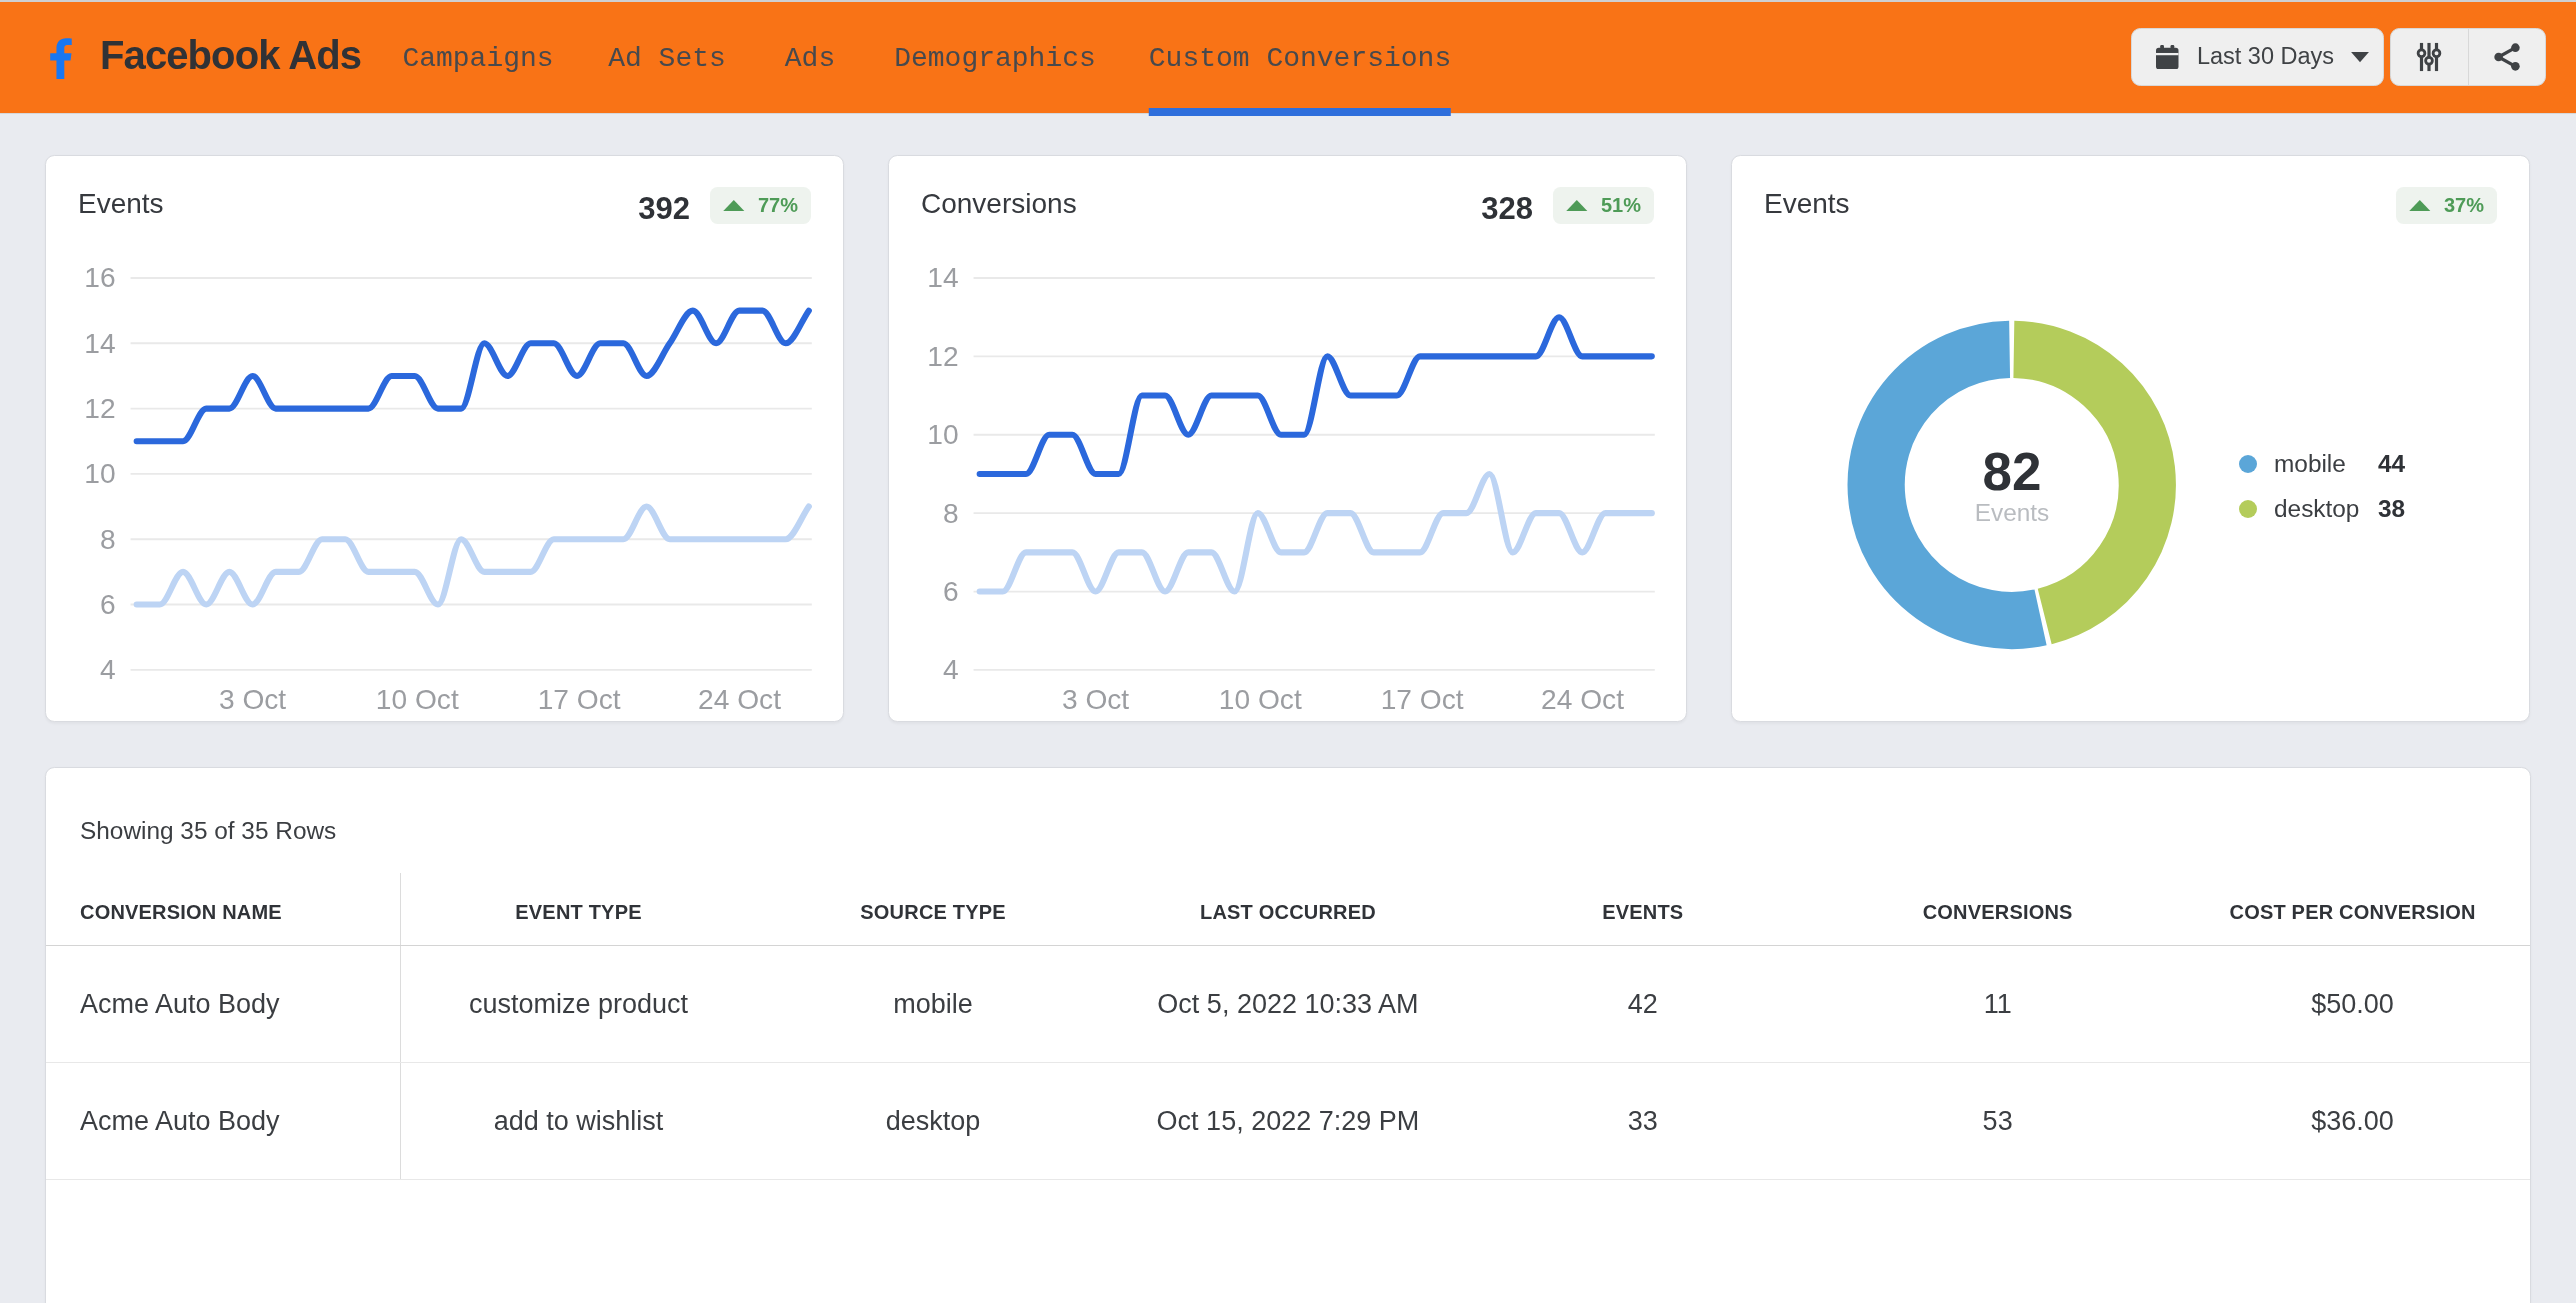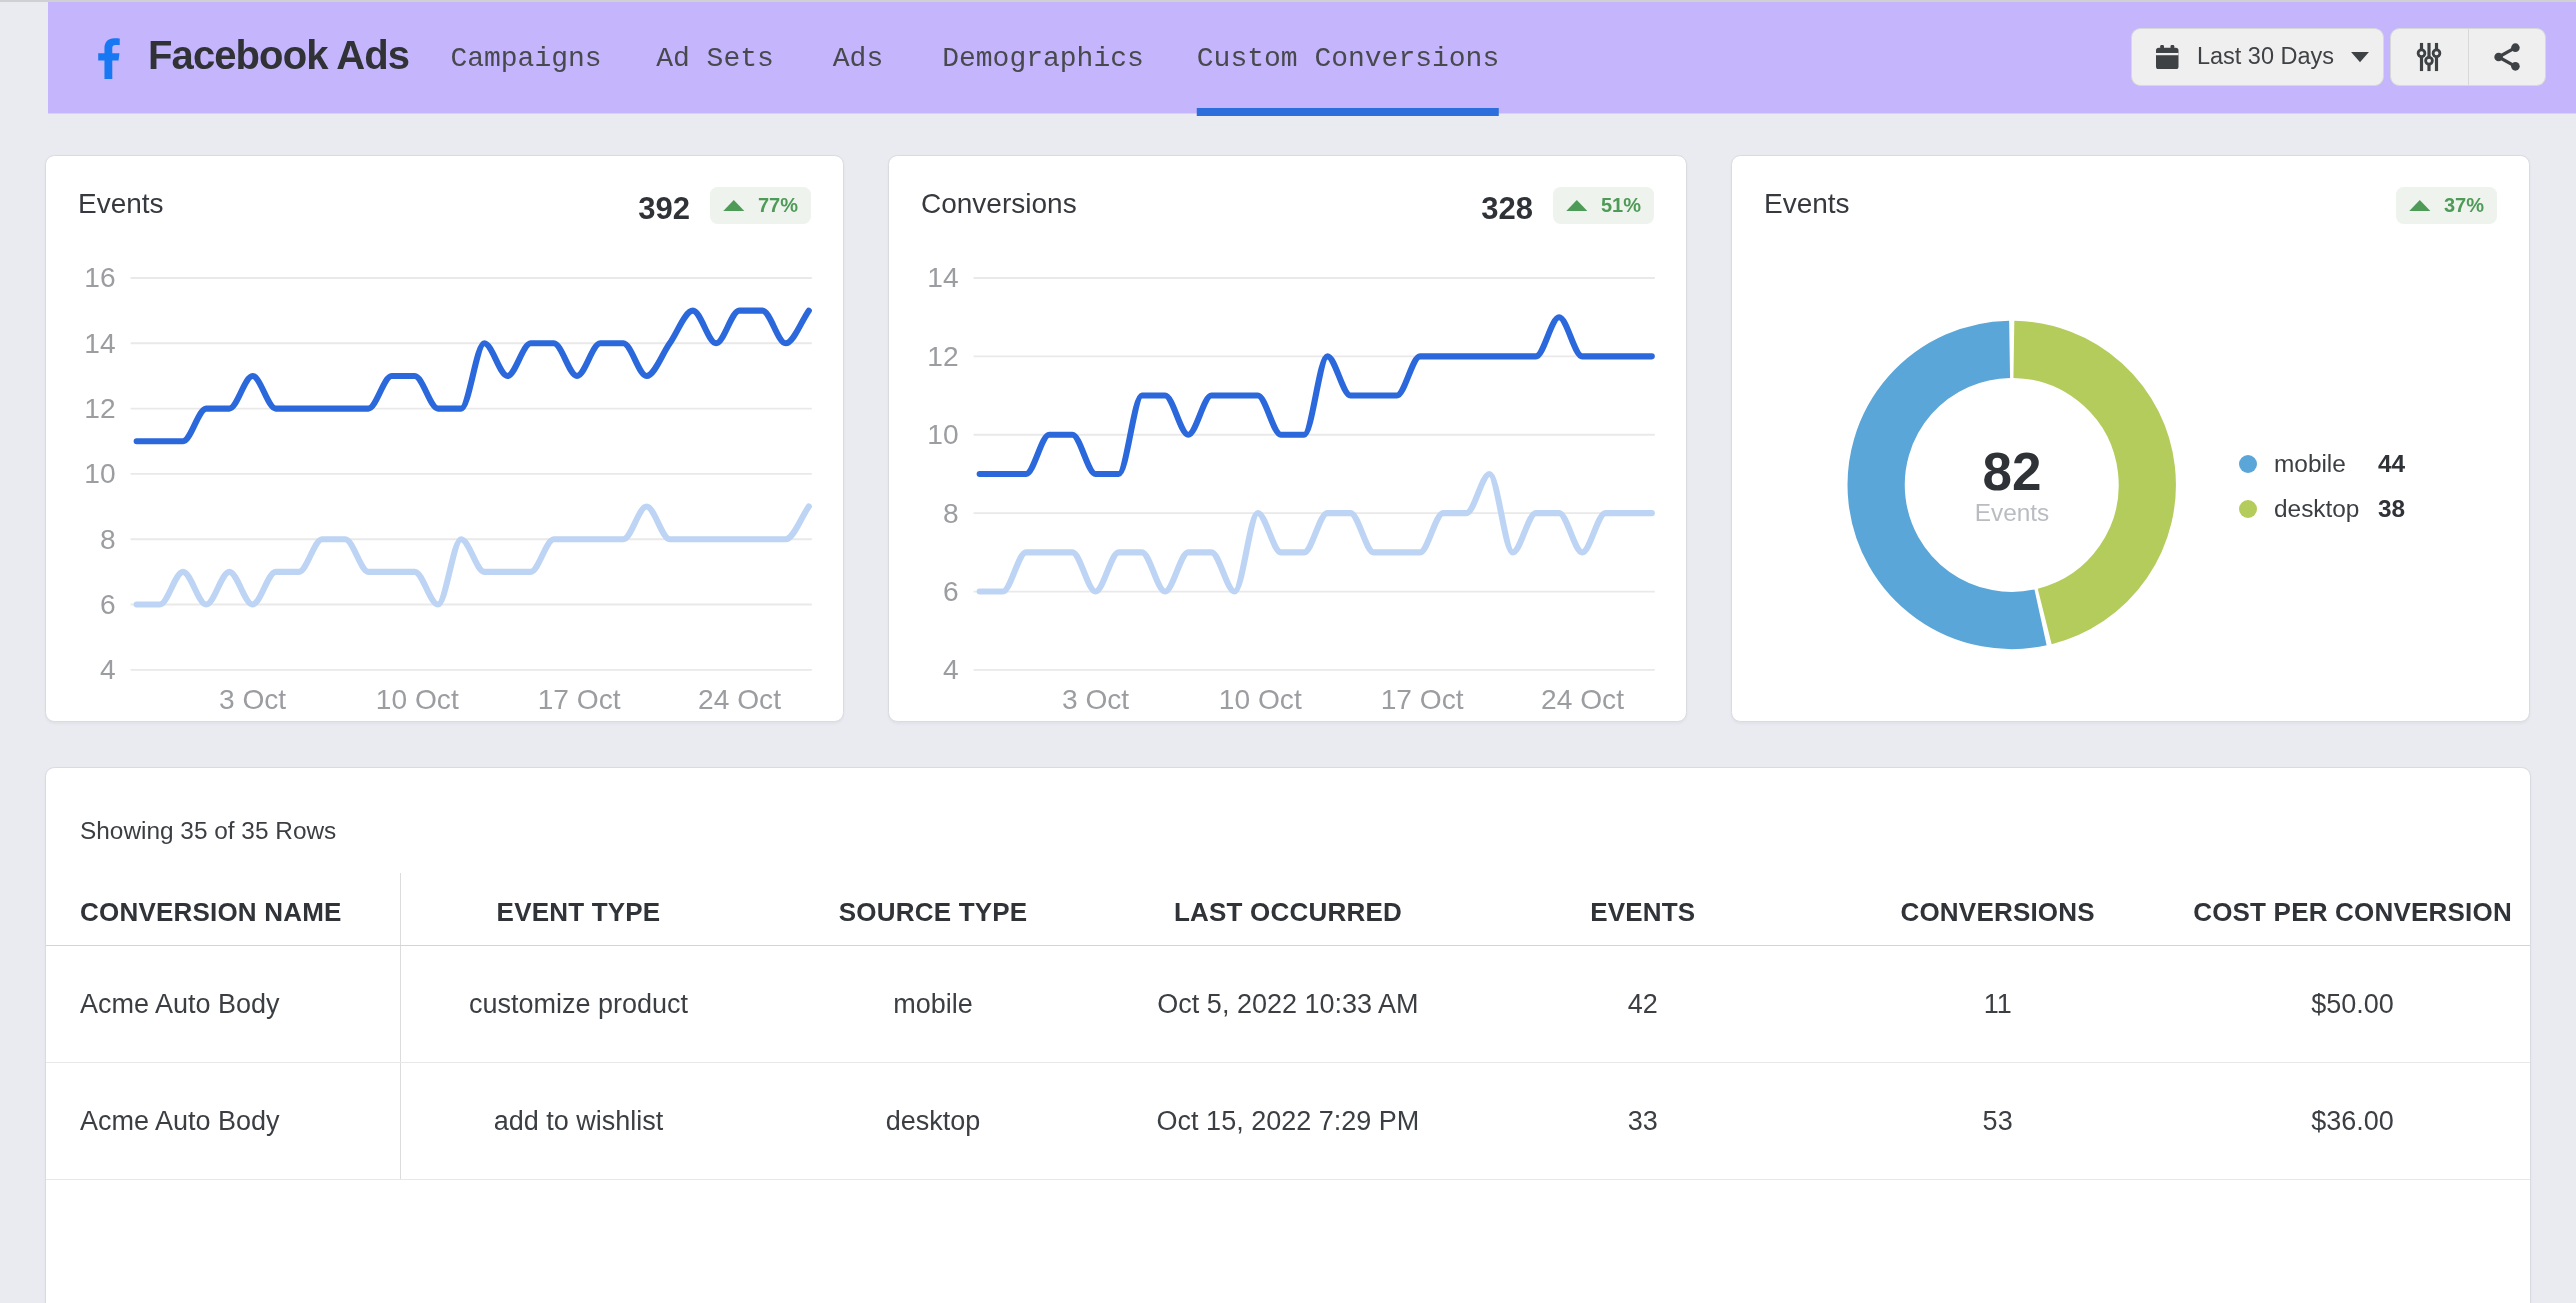--- a/index.html
+++ b/index.html
@@ -1,17 +1,17 @@
 <!DOCTYPE html>
 <html style="font-size:15px"><head><meta charset="utf-8"><style>
 * { margin:0; padding:0; box-sizing:border-box; }
 html,body { width:2576px; height:1303px; overflow:hidden; }
 body { font-family:"Liberation Sans", sans-serif; background:#e9ebf0; }
 .topline { height:1.9px; background:#cfd0d2; }
-header { background:#c4b5fd; height:112px; border-bottom:1.9px solid #d5d7da; display:flex; align-items:center; position:relative;margin-left:48px; }
+header { background:#f97316; height:112px; border-bottom:1.9px solid #d5d7da; display:flex; align-items:center; position:relative; }
 .logo { position:absolute; left:46px; top:36px; }
 .brand { position:absolute; left:100px; top:31px; font-size:40px; font-weight:bold; color:#303236; letter-spacing:-0.9px; }
 nav { position:absolute; left:0; top:0; height:110px; width:100%; }
 nav a { position:absolute; top:0; height:110px; line-height:114px; font-size:28px; color:#47494d; text-decoration:none; text-align:center; transform:translateX(-50%); white-space:nowrap;font-family:Liberation Mono, monospace; }
 nav a.active { border-bottom:8.4px solid #2e6edc; height:114px; }
 .navright { position:absolute; right:30px; top:26px; display:flex; gap:6px; }
 .btn { background:#efefef; border:1.9px solid #d8d8d8; border-radius:9.4px; height:58px; display:flex; align-items:center; }
 .btn-date { width:253px; padding-left:24.4px; }
 .btn-date .lbl { white-space:nowrap; font-size:23.5px; color:#3f4245; margin-left:18px; }
 .btn-group { width:156px; }
@@ -30,21 +30,21 @@
 .donut-center .n { font-size:53px; font-weight:bold; color:#2f3237; line-height:54px; }
 .donut-center .l { font-size:24.4px; color:#b9bcc0; line-height:28px; margin-top:0; }
 .legend { position:absolute; left:507px; top:286px; }
 .legend .lrow { display:flex; align-items:center; height:45px; }
 .legend .dot { width:18px; height:18px; border-radius:50%; margin-right:17px; flex:none; }
 .legend .t { font-size:24.4px; color:#3b3e42; width:104px; }
 .legend .v { font-size:24.4px; font-weight:bold; color:#2f3237; }
 .tablecard { margin-top:45px; background:#fff; border:1.9px solid #d9dbe0; border-radius:9.4px; height:657px; box-shadow:0 1.9px 2.8px rgba(0,0,0,0.04); }
 .showing { font-size:24.4px; color:#3b3e42; padding:49px 0 0 34px; }
 table { width:100%; border-collapse:collapse; table-layout:fixed; margin-top:28px; }
-th { font-size:26px; font-weight:bold; color:#303338; text-transform:uppercase; height:73px; letter-spacing:0.2px; padding-top:7.5px; }
+th { font-size:20px; font-weight:bold; color:#303338; text-transform:uppercase; height:73px; letter-spacing:0.2px; padding-top:7.5px; }
 td { font-size:27px; color:#3b3e42; height:117px; text-align:center; }
 th.c1, td.c1 { text-align:left; padding-left:34px; border-right:1.9px solid #dcdcdc; }
 thead th { border-bottom:1.9px solid #d4d4d4; }
 tbody td { border-bottom:1.9px solid #e8e8e8; }
 </style></head>
 <body>
 <div class="topline"></div>
 <header>
   <div class="logo"><svg width="28" height="41" viewBox="0 0 30 44">
         <path d="M19.6 44 V24.1 h6.7 l1.0 -7.8 h-7.7 v-5.0 c0-2.25 0.63-3.79 3.86-3.79 L27.6 7.5 V0.55 C26.9 0.46 24.4 0.25 21.5 0.25 c-6.1 0-10.3 3.73-10.3 10.58 v5.47 H4.5 v7.8 h6.7 V44 Z" fill="#1877f2"></path>

